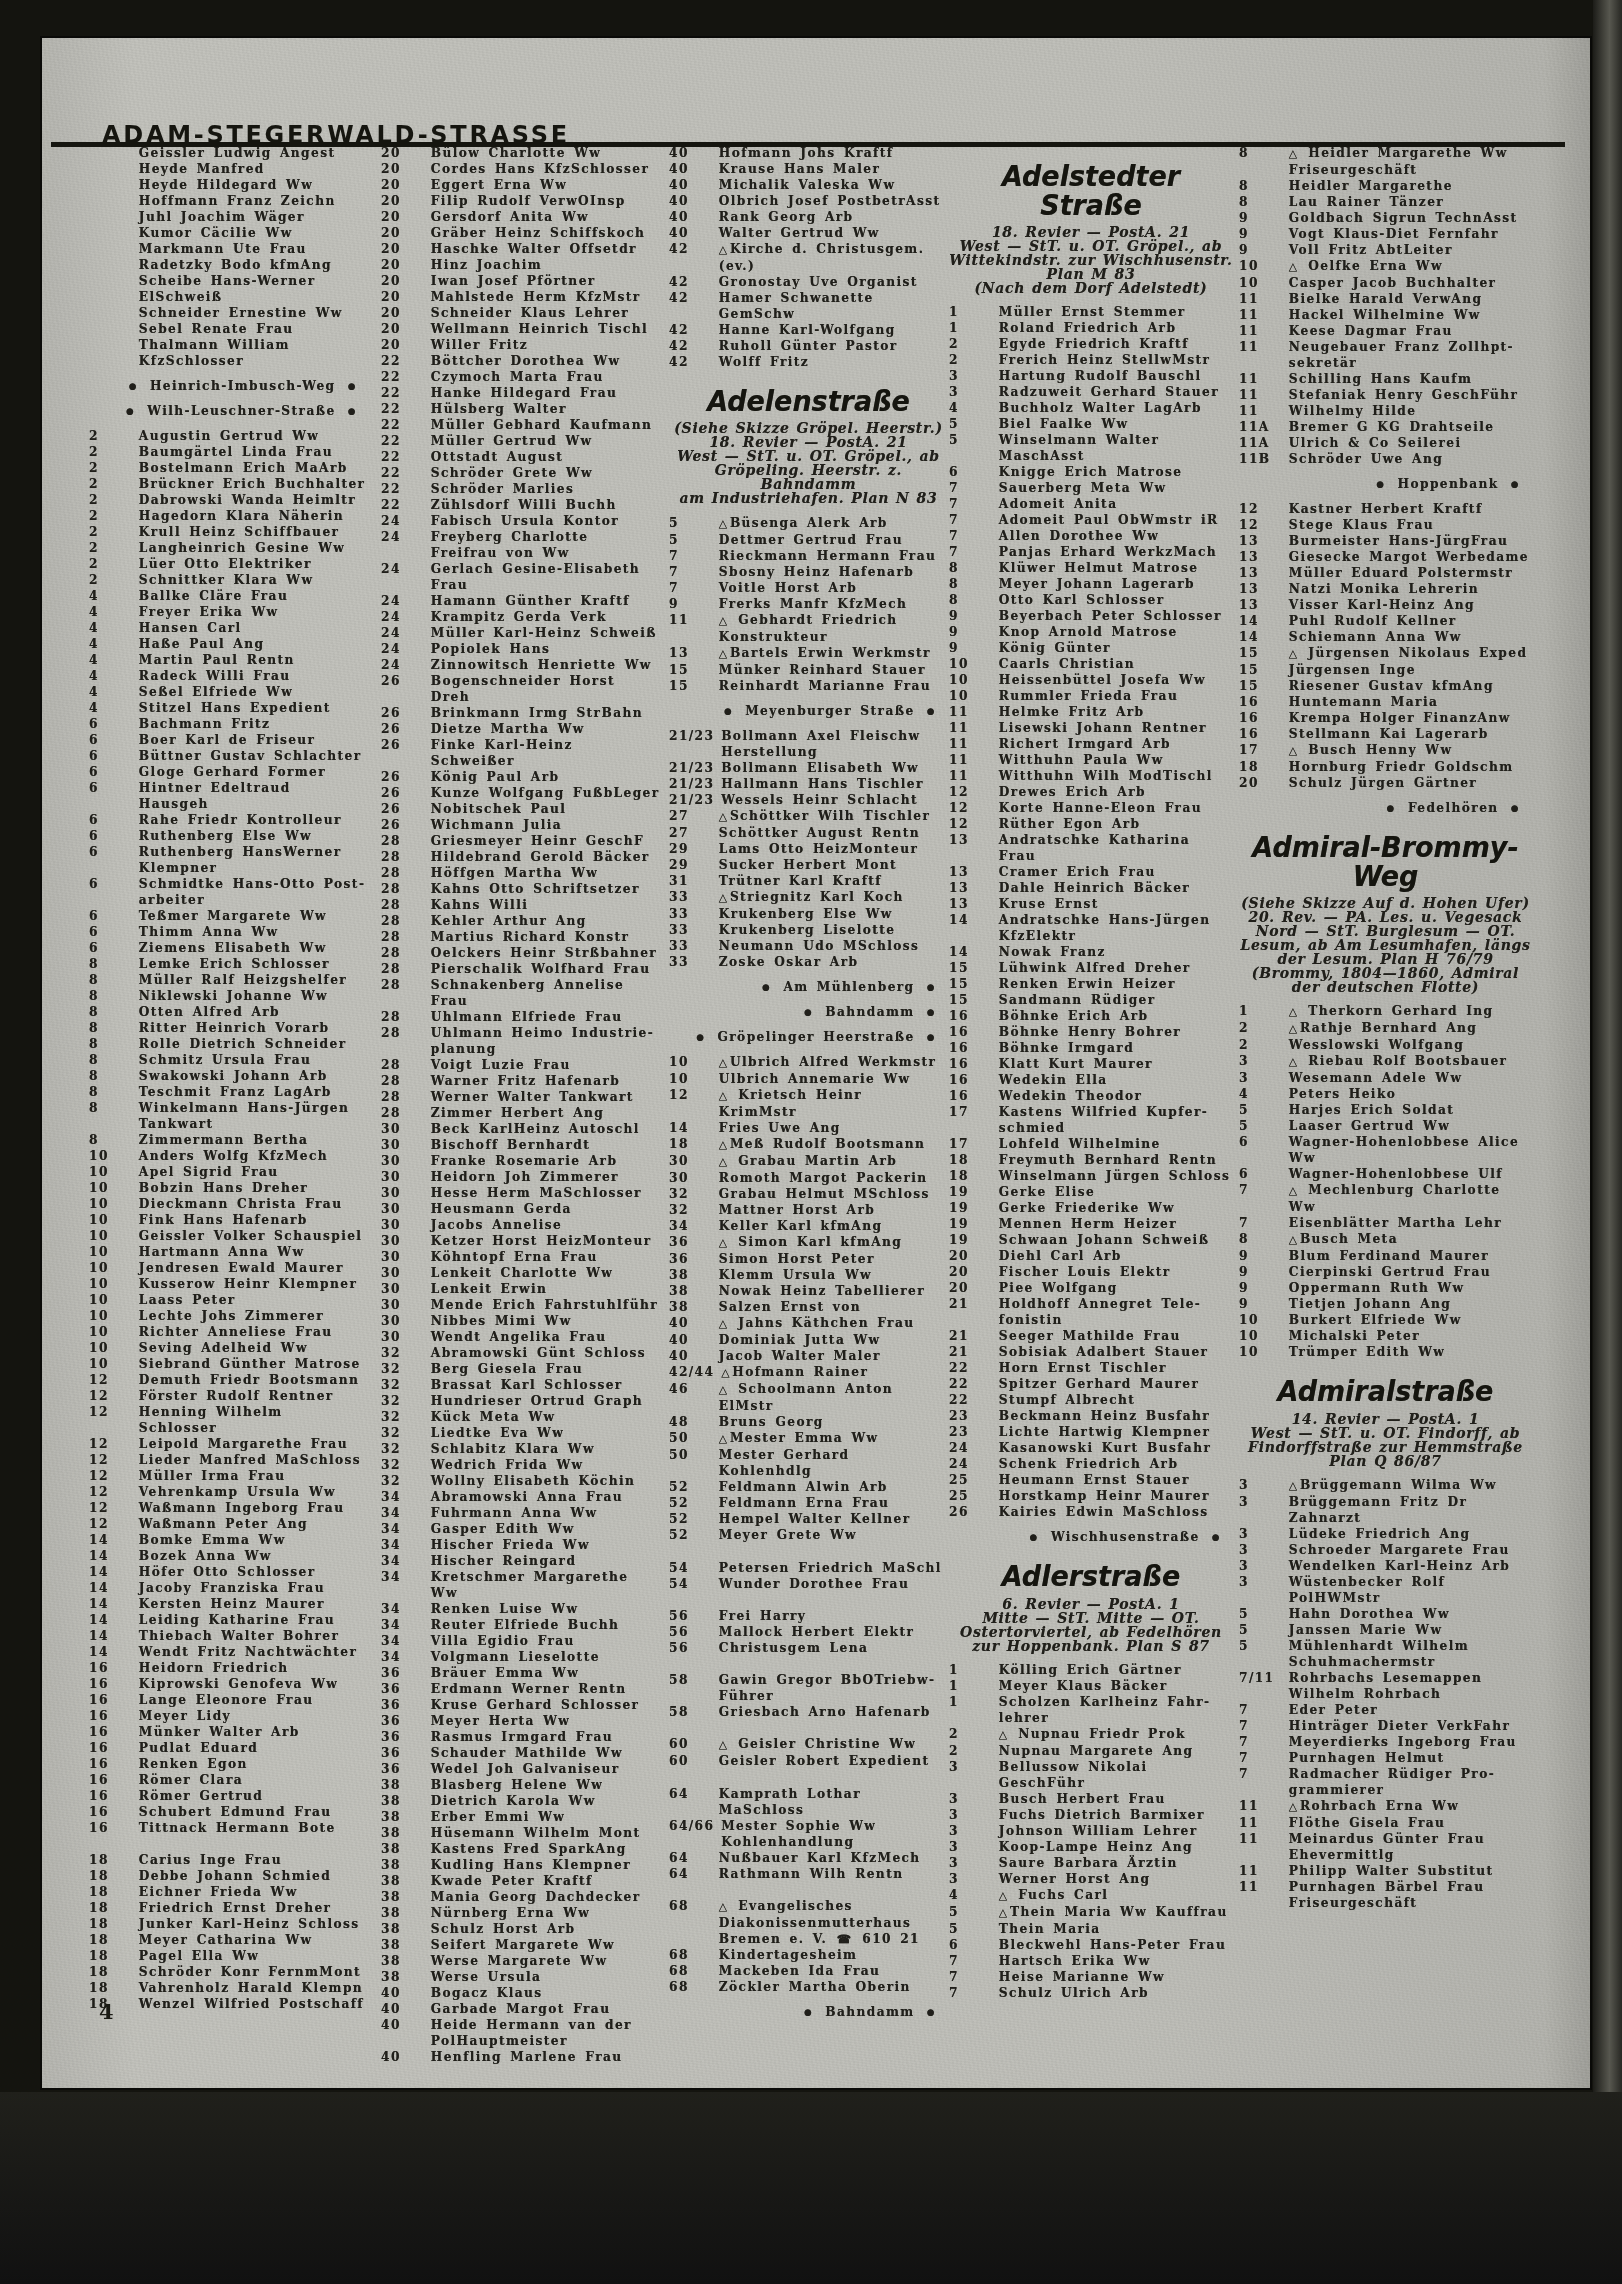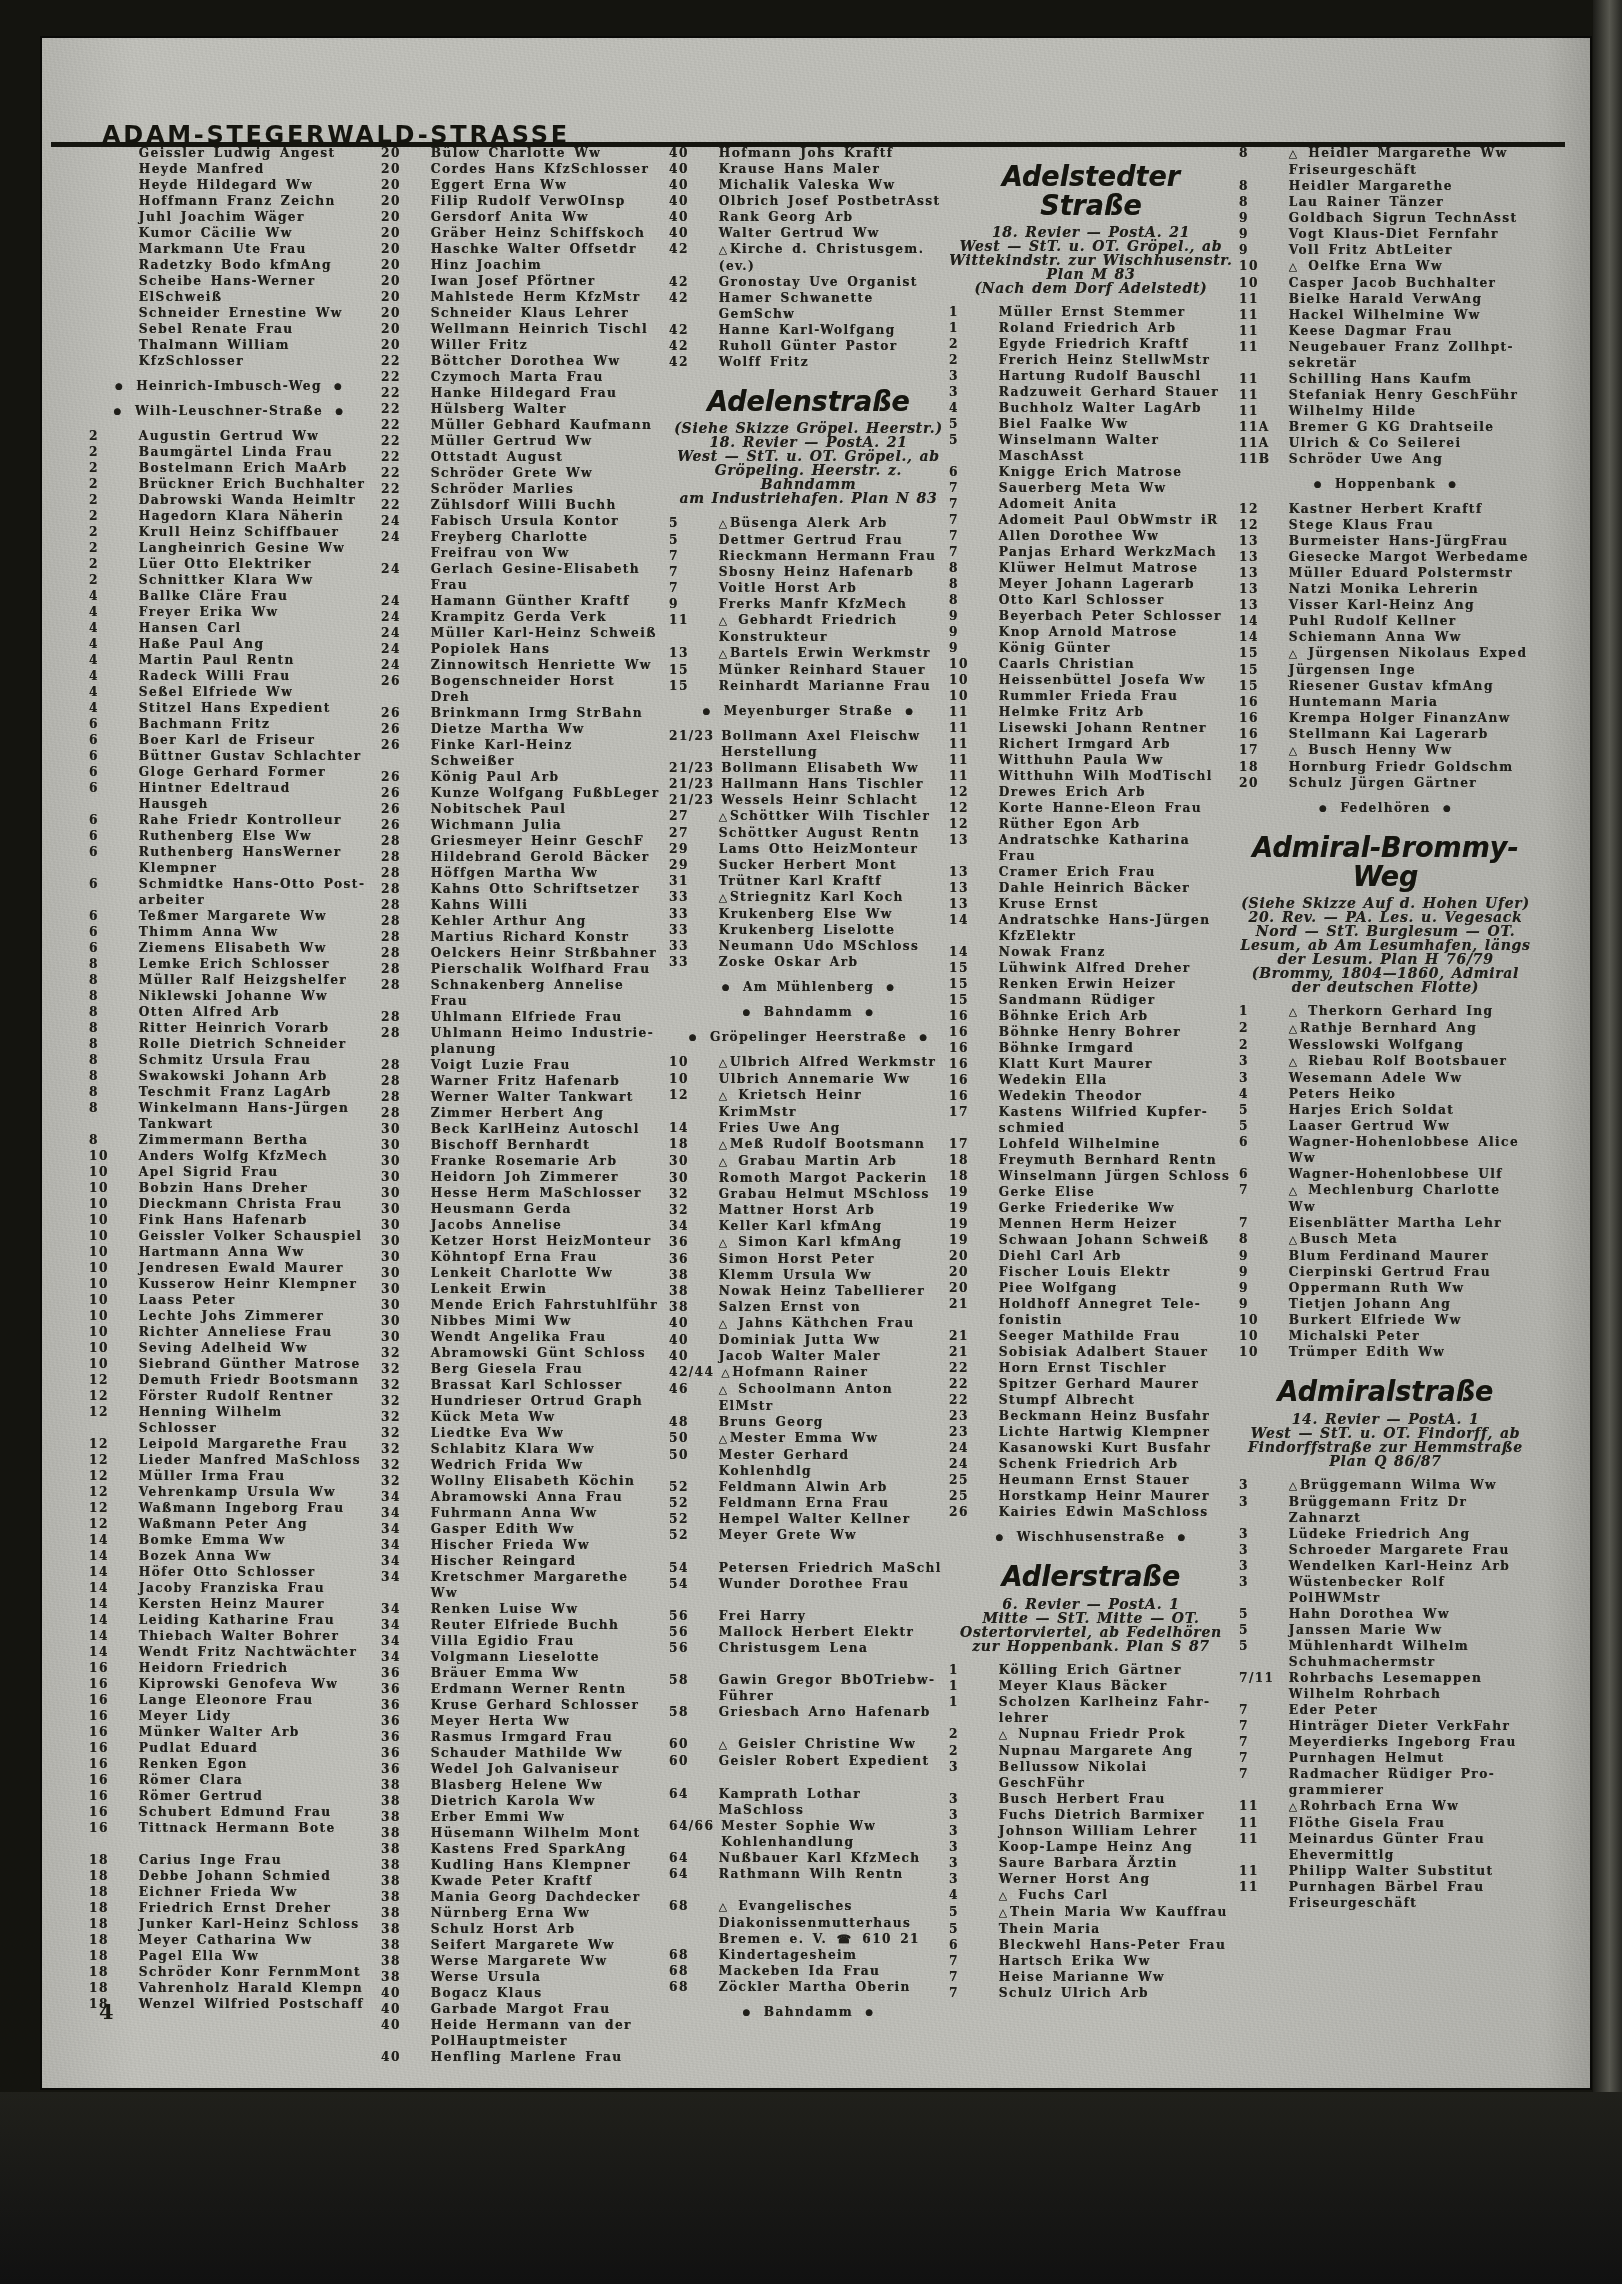--- a/index.html
+++ b/index.html
@@ -45,21 +45,21 @@
   .c2{left:381px;width:280px;}
   .c3{left:669px;width:279px;}
   .c4{left:949px;width:284px;}
   .c5{left:1239px;width:293px;}
   .entry{display:flex;align-items:flex-start;}
   .num{min-width:43px;padding-right:6.8px;white-space:nowrap;flex:none;}
   .etxt{flex:1;hyphens:manual;}
   .tri{font-size:10.8px;padding-right:1.4px;}
   .phone{font-size:11.5px;padding:0 1.4px;}
   .sep{
-    text-align:center;margin:8.8px 0 8.8px 0;letter-spacing:1.4px;
+    text-align:right;margin:8.8px 0 8.8px 0;letter-spacing:1.4px;
   }
   .sep .dot{font-size:8.8px;vertical-align:1.4px;padding:0 12.2px;}
   .street{margin:17.6px 0 9.5px 0;text-align:center;font-style:italic;}
   .street .stitle{
     font-family:"DejaVu Sans", sans-serif;font-weight:bold;
     font-size:27px;line-height:28.4px;letter-spacing:0px;color:#15150f;
     margin-bottom:5.4px;transform:scaleY(1.04);
   }
   .street .sline{
     font-size:14px;line-height:14px;letter-spacing:0.7px;word-spacing:1.4px;

